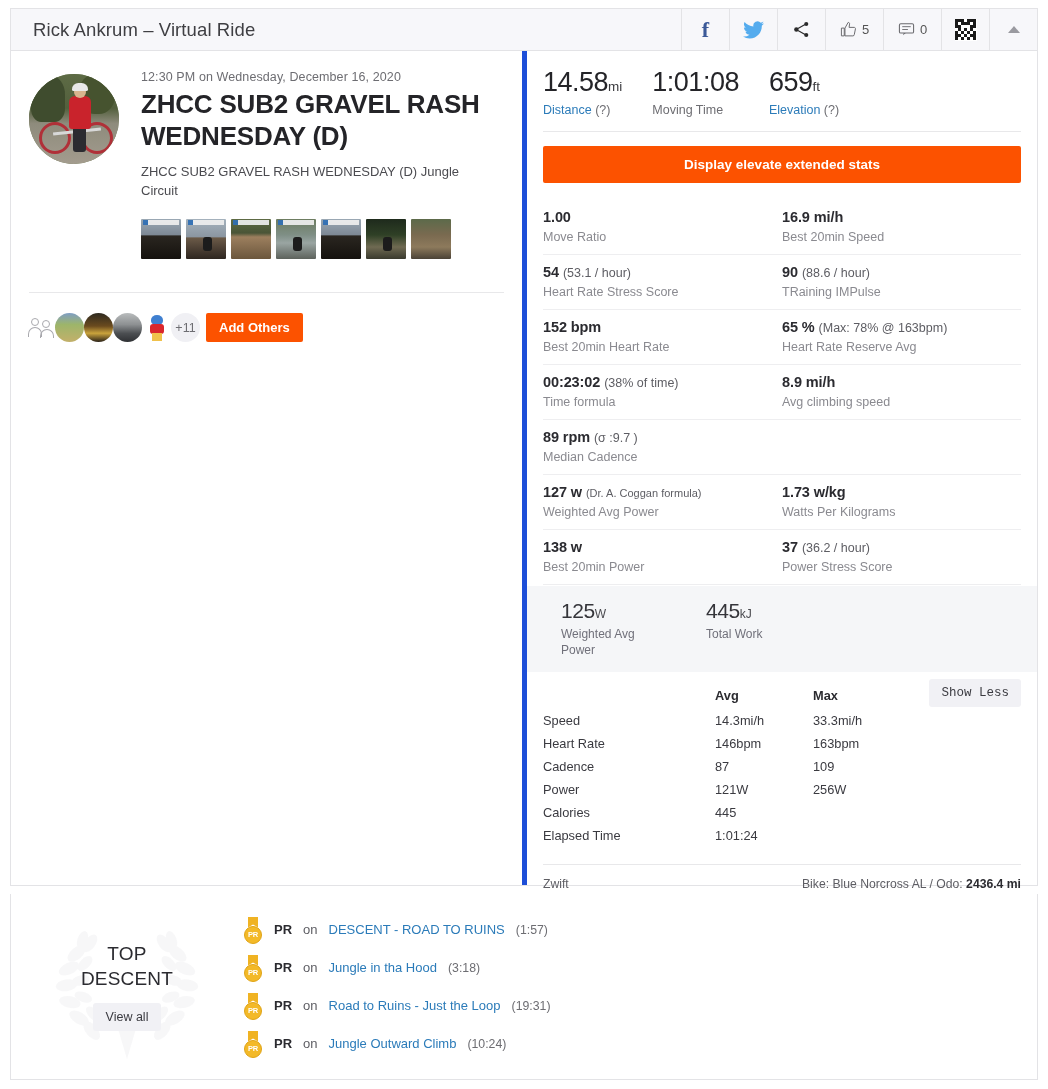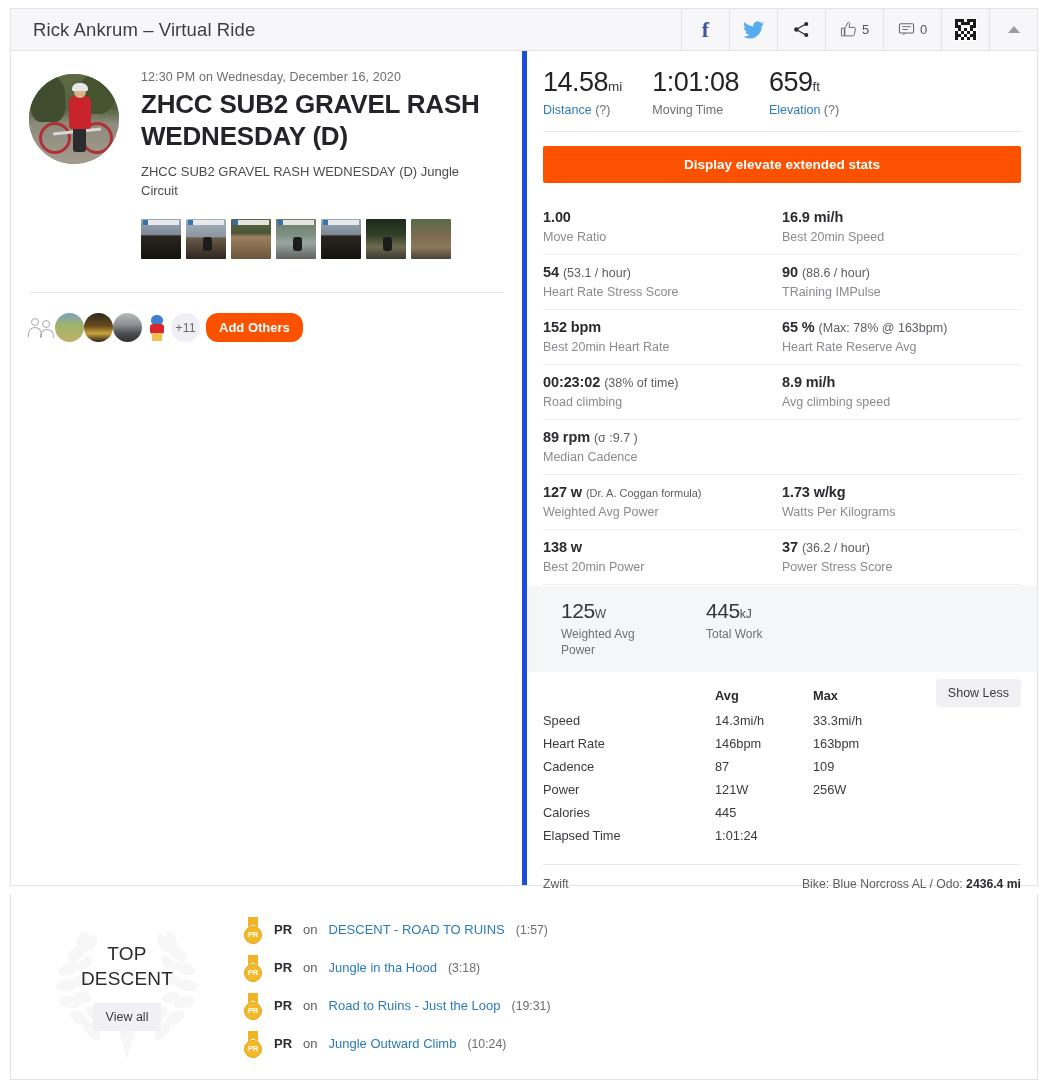--- a/index.html
+++ b/index.html
@@ -210,21 +210,21 @@
     justify-content: center;
     flex: none;
   }
   .add-others-btn {
     margin-left: 6px;
     background: #fc5200;
     color: #fff;
     font-size: 13px;
     font-weight: bold;
     padding: 7px 13px;
-    border-radius: 12px;
+    border-radius: 2px;
     border: none;
     cursor: pointer;
     font-family: "Liberation Sans", sans-serif;
   }
 
   
   .summary {
     display: flex;
     padding: 18px 16px 0 16px;
     gap: 0;
@@ -340,21 +340,21 @@
   .show-less-btn {
     position: absolute;
     right: 0; top: -9px;
     background: #f1f1f5;
     border: none;
     border-radius: 3px;
     font-size: 12.5px;
     color: #3a3a40;
     padding: 7px 12px;
     cursor: pointer;
-    font-family: Liberation Sans, sans-serif;
+    font-family: Liberation Mono, monospace;
   }
   .device-rule {
     margin: 17px 16px 0 16px;
     height: 1px;
     background: #e8e8ea;
   }
   .device-row {
     margin: 0 16px;
     display: flex;
     justify-content: space-between;
@@ -664,21 +664,21 @@
             <div class="ext-lbl">Best 20min Heart Rate</div>
           </div>
           <div class="ext-cell">
             <div class="ext-val"><span>65 %</span> <span class="sub">(Max: 78% @ 163bpm)</span></div>
             <div class="ext-lbl">Heart Rate Reserve Avg</div>
           </div>
         </div>
         <div class="ext-row">
           <div class="ext-cell">
             <div class="ext-val"><span>00:23:02</span> <span class="sub">(38% of time)</span></div>
-            <div class="ext-lbl">Road climbing</div>
+            <div class="ext-lbl">Time formula</div>
           </div>
           <div class="ext-cell">
             <div class="ext-val"><span>8.9 mi/h</span> <span class="sub"></span></div>
             <div class="ext-lbl">Avg climbing speed</div>
           </div>
         </div>
         <div class="ext-row">
           <div class="ext-cell">
             <div class="ext-val"><span>89 rpm</span> <span class="sub">(σ :9.7 )</span></div>
             <div class="ext-lbl">Median Cadence</div>

